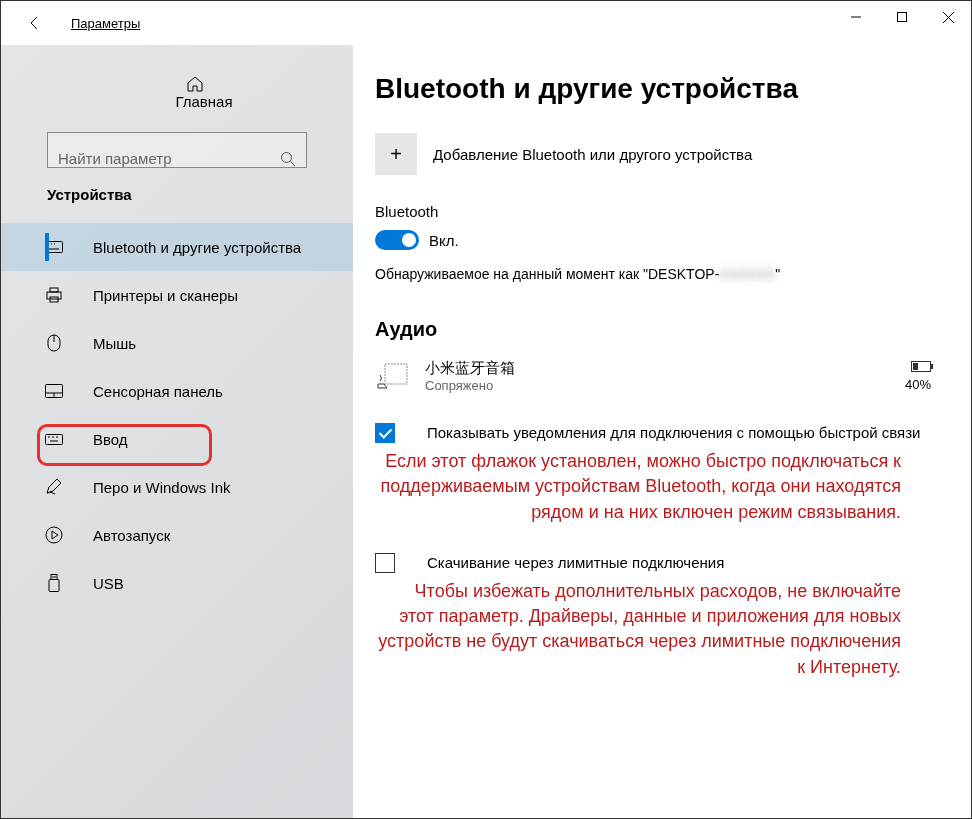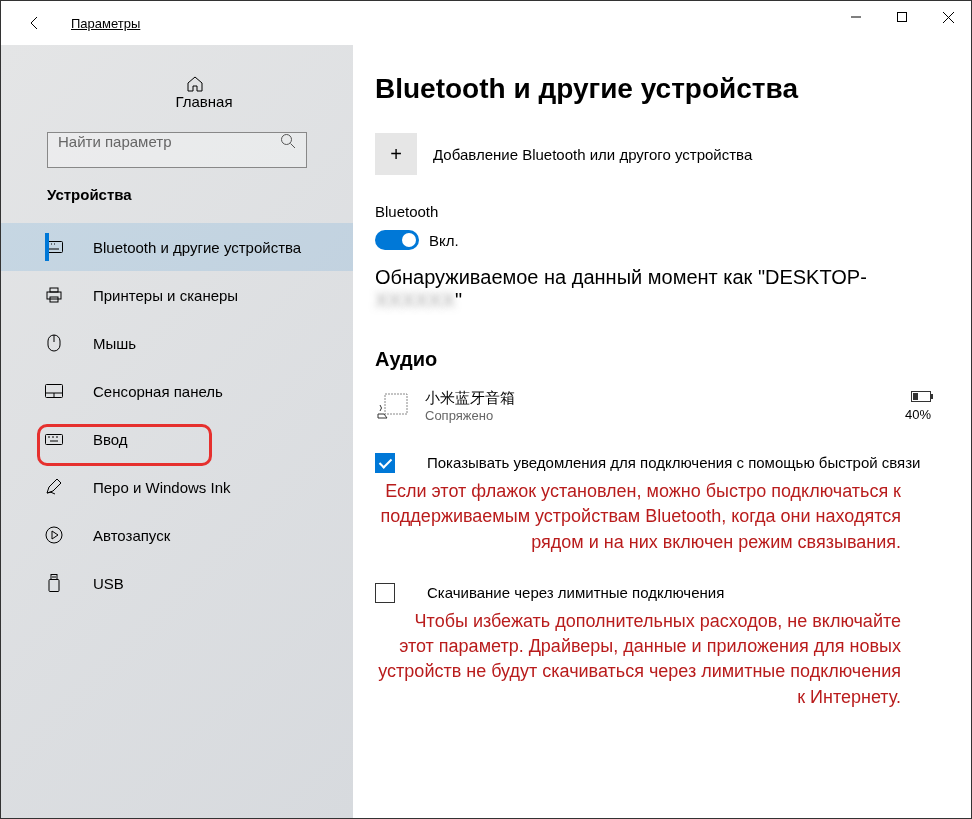--- a/index.html
+++ b/index.html
@@ -7,41 +7,41 @@
 .titlebar { height: 44px; display: flex; align-items: center; position: relative; text-decoration: underline; }
 .titlebar .back { width: 40px; height: 40px; display: flex; align-items: center; justify-content: center; margin-left: 14px; cursor: pointer; }
 .titlebar .title { font-size: 13px; margin-left: 16px; color: #000; }
 .window-controls { position: absolute; right: 0; top: 0; display: flex; }
 .window-controls div { width: 46px; height: 32px; display: flex; align-items: center; justify-content: center; cursor: pointer; color: #000;}
 
 .container { display: flex; height: calc(100% - 44px); }
 .sidebar { width: 352px; background: linear-gradient(135deg, #e4e5e6 0%, #d7dade 100%); padding-top: 22px; }
 .home { display:flex; align-items:center; padding: 8px 0 8px 54px; cursor:pointer; font-size:15px;flex-direction:column; }
 .home svg { margin-right:18px; }
-.search { margin: 14px 46px 18px 46px; height: 36px; border: 1px solid #888; background: rgba(255,255,255,0.3); display:flex; align-items:flex-start; padding: 0 10px; }
+.search { margin: 14px 46px 18px 46px; height: 36px; border: 1px solid #888; background: rgba(255,255,255,0.3); display:flex; align-items:flex-end; padding: 0 10px; }
 .search input { flex:1; border:none; background:transparent; outline:none; font-size:15px; color:#555;}
 .search input::placeholder { color:#666; }
 .section-title { font-size:15px; font-weight:600; padding: 0 0 0 46px; margin-bottom:20px; color:#000;}
 .nav-item { display:flex; align-items:center; height:48px; padding-left:54px; cursor:pointer; font-size:15px; position:relative; }
 .nav-item.selected { background: rgba(0,120,215,0.12); }
 .nav-item.selected::before { content:''; position:absolute; left:44px; top:10px; bottom:10px; width:4px; background:#0078d7; }
 .nav-item svg, .nav-item .ico { width:18px; height:18px; margin-right:20px; flex-shrink:0; display:flex; align-items:center; justify-content:center;}
 .highlight-box { position:absolute; border:3px solid #e6302e; border-radius:10px; left:36px; top:423px; width:175px; height:42px; pointer-events:none; z-index:5;}
 
 .main { flex:1; padding: 28px 40px 0 22px; overflow:hidden; background:#fff;}
 .page-title { font-size:28px; font-weight:600; margin-bottom:28px; color:#000;}
 .add-device { display:flex; align-items:center; margin-bottom:28px; cursor:pointer; }
 .add-btn { width:42px; height:42px; background:#e6e6e6; display:flex; align-items:center; justify-content:center; margin-right:16px; font-size:20px; }
 .add-label { font-size:15px; }
 .bt-label { font-size:15px; margin-bottom:10px; }
 .toggle-row { display:flex; align-items:center; margin-bottom:16px; }
 .toggle { width:44px; height:20px; background:#0078d7; border-radius:10px; position:relative; cursor:pointer; margin-right:10px;}
 .toggle::after { content:''; position:absolute; right:3px; top:3px; width:14px; height:14px; background:#fff; border-radius:50%; }
 .toggle-state { font-size:15px; }
-.discoverable { font-size:20px; margin-bottom:36px; }
+.discoverable { font-size:14px; margin-bottom:36px; }
 .blur { color:transparent; text-shadow: 0 0 7px rgba(100,100,100,0.6); user-select:none; }
 .section-head { font-size:20px; font-weight:600; margin-bottom:14px; }
 .device-row { display:flex; align-items:center; padding:4px 0 30px 0; }
 .device-ico { width:36px; height:32px; margin-right:14px; display:flex; align-items:center; justify-content:center;}
 .device-info { flex:1; }
 .device-name { font-size:15px; }
 .device-status { font-size:13px; color:#666; }
 .device-batt { text-align:right; font-size:13px; }
 .batt-ico { width:20px; height:11px; border:1px solid #333; position:relative; display:inline-block; margin-bottom:2px;}
 .batt-ico::after { content:''; position:absolute; right:-3px; top:2px; width:2px; height:5px; background:#333;}

